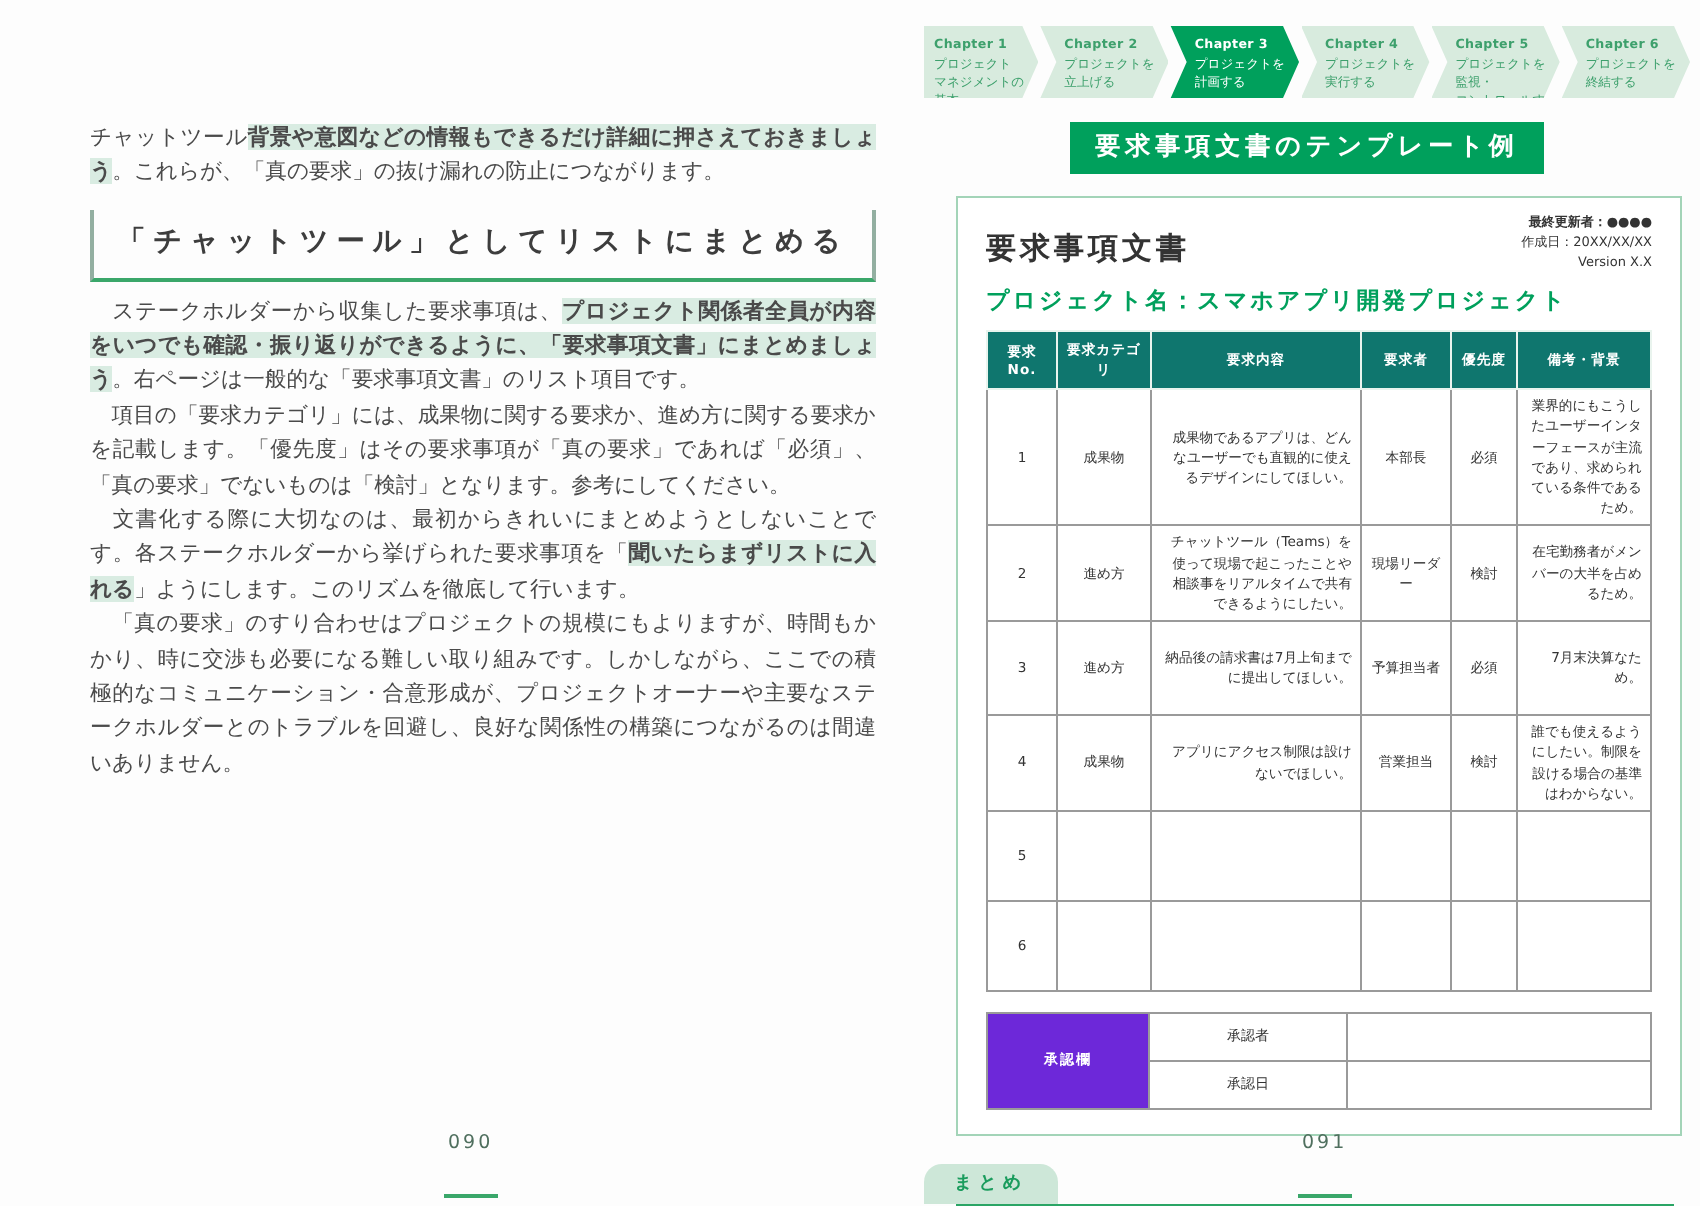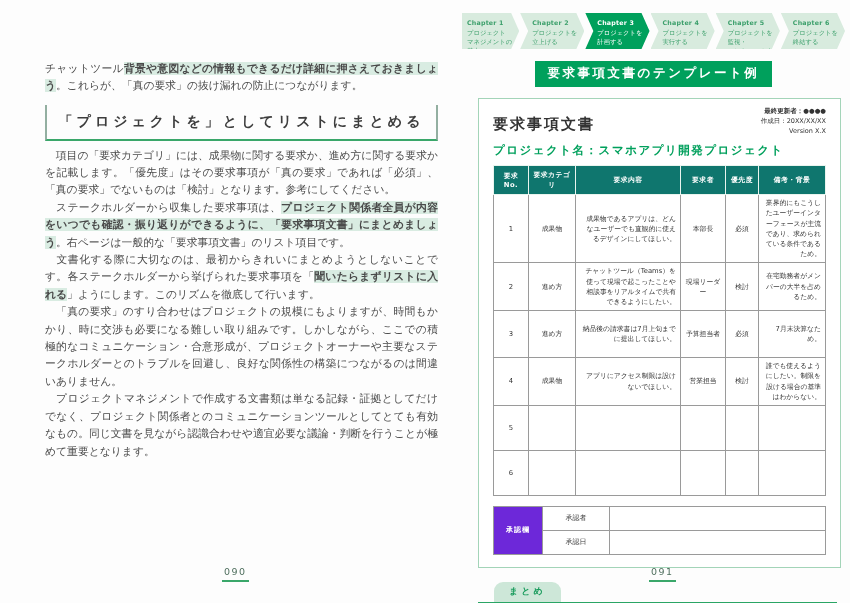--- a/index.html
+++ b/index.html
@@ -41,34 +41,34 @@
   table.req th{background:#0f766e;color:#fff;border:1px solid #e9f4ee;font-weight:bold;
                padding:4px 2px;letter-spacing:.5px;}
   table.req td{border:1px solid #9a9a9a;padding:3px 4px;vertical-align:middle;line-height:1.5;}
   .col-no{width:30px;} .col-cat{width:42px;} .col-content{width:100px;}
   .col-req{width:40px;} .col-pri{width:28px;}
   td.c{text-align:center;} td.l{text-align:right;}
   tr.data-row td{height:40px;}
   tr.empty-row td{height:38px;}
 
   table.approval{margin-top:10px;width:100%;border-collapse:collapse;font-size:7px;color:#333;}
-  table.approval td{border:1px solid #9a9a9a;padding:2px 4px;height:19px;margin-left:20px;}
+  table.approval td{border:1px solid #9a9a9a;padding:2px 20px;height:19px;margin-left:20px;}
   td.app-label{background:#6d28d9;color:#fff;text-align:center;font-weight:bold;width:40px;
                border:1px solid #0aa45e;letter-spacing:1px;}
   td.app-field{width:58px;text-align:center;}
 
-  .summary-tab{width:fit-content;margin:14px 0 0 32px;background:#cde7d8;color:#1a9c5d;
+  .summary-tab{width:fit-content;margin:14px 0 0 0;background:#cde7d8;color:#1a9c5d;
                font-weight:bold;font-size:9px;letter-spacing:3px;padding:3px 15px 4px;
                border-radius:9px 9px 0 0;}
   .summary-box{margin-left:16px;width:333px;background:#2aa565;color:#fff;position:relative;
                padding:10px 13px 12px;font-size:10.5px;font-weight:bold;line-height:1.78;
                letter-spacing:1px;box-sizing:content-box;}
 
   .pageno{position:absolute;top:566px;font-size:9.5px;letter-spacing:1.5px;color:#4f6f5e;
-          padding:0 2px 3px;border-bottom:2px solid #3aa76a;}
+          padding:0 2px 20px;border-bottom:2px solid #3aa76a;}
   #pageno-left{left:222px;} #pageno-right{left:649px;}
 </style>
 </head>
 <body>
 
 <div class="sheet">
 
   <nav class="chapters" id="chapter-nav">
       <div class="chev first">
         <div class="ch-label">Chapter 1</div>
@@ -97,27 +97,26 @@
       </div>
       <div class="chev">
         <div class="ch-label">Chapter 6</div>
         <div class="ch-title">プロジェクトを
 終結する</div>
       </div>
     </nav>
 
   <section class="page-left">
     <p id="intro-para"><span>チャットツール</span><span class="hl">背景や意図などの情報もできるだけ詳細に押さえておきましょう</span><span>。これらが、「真の要求」の抜け漏れの防止につながります。</span></p>
-    <div class="headline">「プロジェクトを」としてリストにまとめる</div>
+    <div class="headline">「チャットツール」としてリストにまとめる</div>
     <div id="left-paragraphs">
+        <p><span>　ステークホルダーから収集した要求事項は、</span><span class="hl">プロジェクト関係者全員が内容をいつでも確認・振り返りができるように、「要求事項文書」にまとめましょう</span><span>。右ページは一般的な「要求事項文書」のリスト項目です。</span></p>
         <p><span>　項目の「要求カテゴリ」には、成果物に関する要求か、進め方に関する要求かを記載します。「優先度」はその要求事項が「真の要求」であれば「必須」、「真の要求」でないものは「検討」となります。参考にしてください。</span></p>
-        <p><span>　ステークホルダーから収集した要求事項は、</span><span class="hl">プロジェクト関係者全員が内容をいつでも確認・振り返りができるように、「要求事項文書」にまとめましょう</span><span>。右ページは一般的な「要求事項文書」のリスト項目です。</span></p>
         <p><span>　文書化する際に大切なのは、最初からきれいにまとめようとしないことです。各ステークホルダーから挙げられた要求事項を「</span><span class="hl">聞いたらまずリストに入れる</span><span>」ようにします。このリズムを徹底して行います。</span></p>
         <p><span>　「真の要求」のすり合わせはプロジェクトの規模にもよりますが、時間もかかり、時に交渉も必要になる難しい取り組みです。しかしながら、ここでの積極的なコミュニケーション・合意形成が、プロジェクトオーナーや主要なステークホルダーとのトラブルを回避し、良好な関係性の構築につながるのは間違いありません。</span></p>
-        <p><span>　プロジェクトマネジメントで作成する文書類は単なる記録・証拠としてだけでなく、プロジェクト関係者とのコミュニケーションツールとしてとても有効なもの。同じ文書を見ながら認識合わせや適宜必要な議論・判断を行うことが極めて重要となります。</span></p>
       </div>
   </section>
 
   <section class="page-right">
     <div class="section-badge">要求事項文書のテンプレート例</div>
 
     <div class="template-box">
       <div class="tpl-head">
         <div class="tpl-title">要求事項文書</div>
         <div class="tpl-meta">

